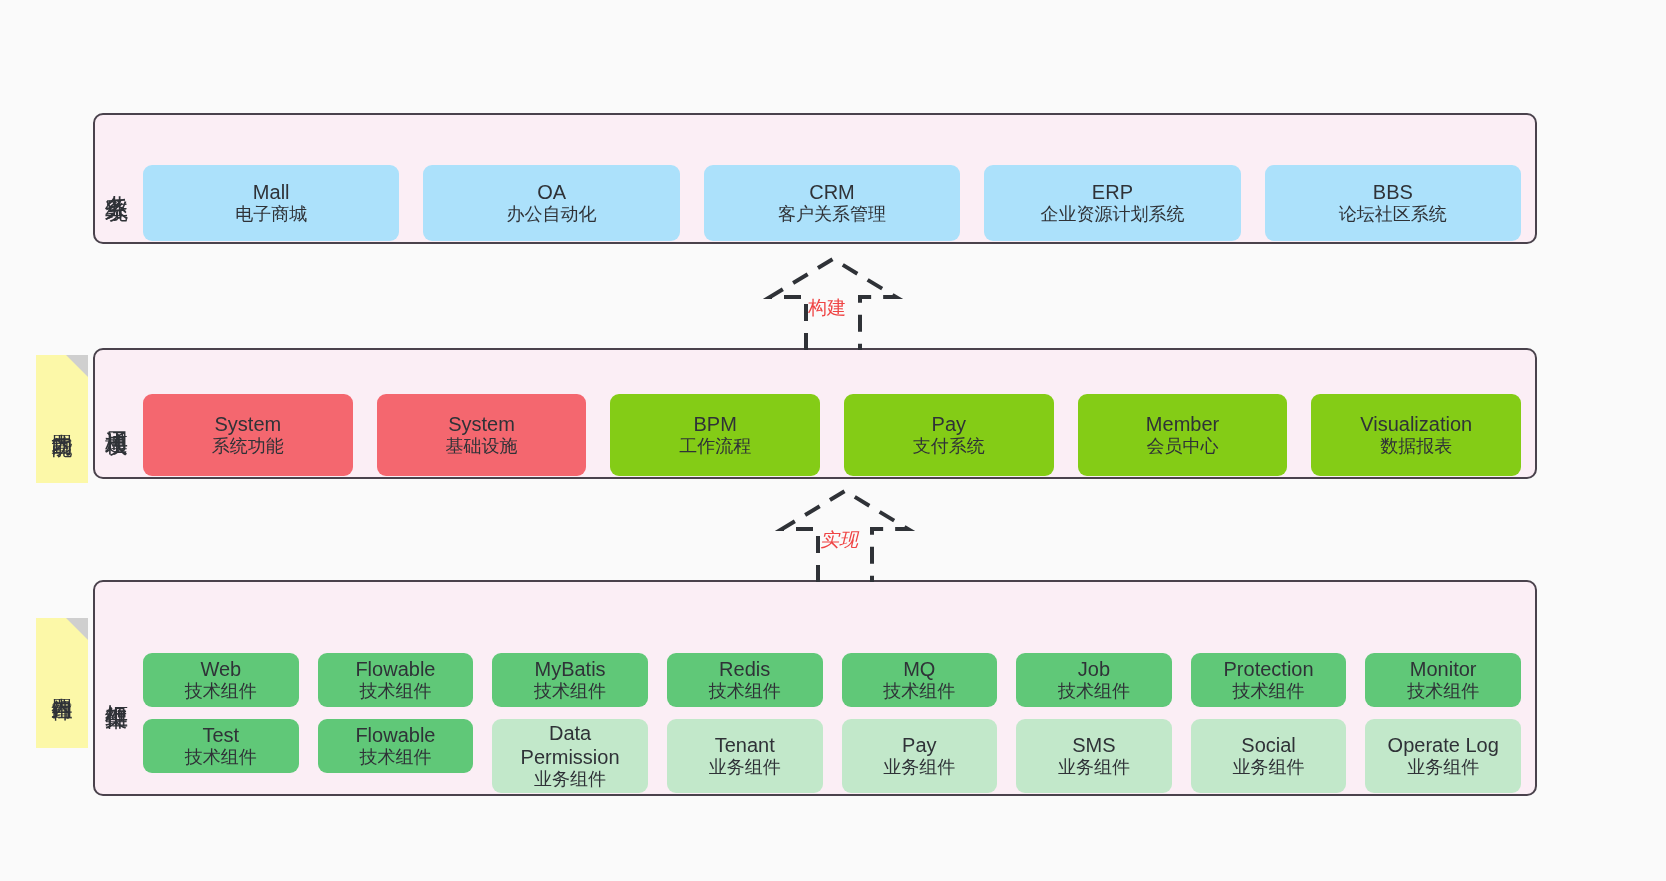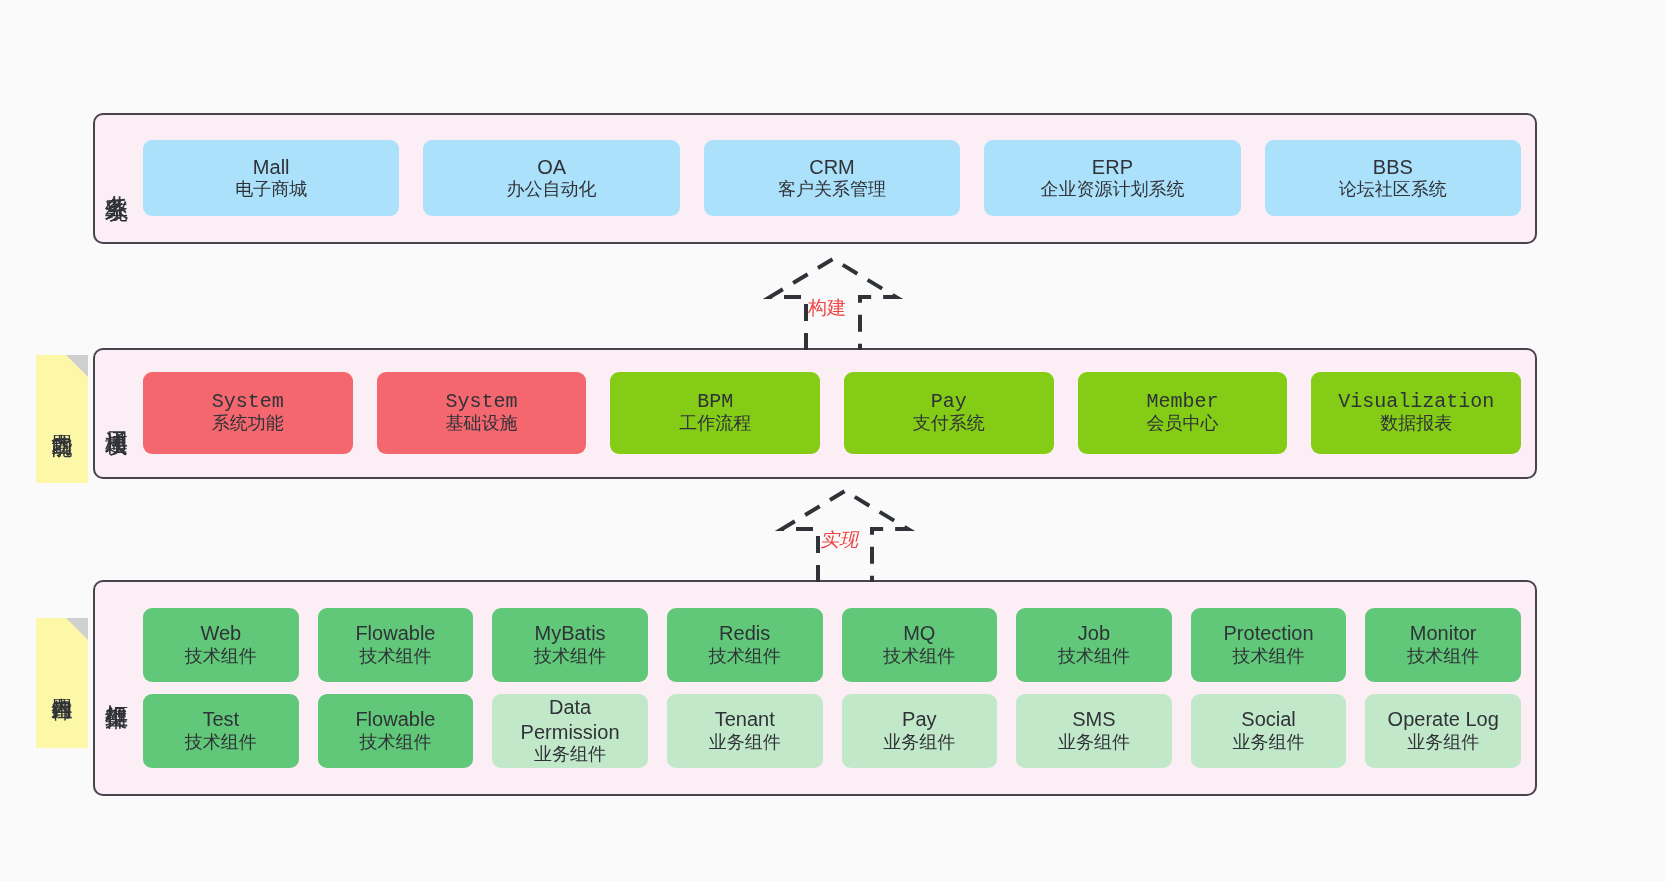--- a/index.html
+++ b/index.html
@@ -44,21 +44,21 @@
     writing-mode: vertical-rl;
     text-orientation: upright;
     color: #2f3237;
     padding: 2px 0;
     user-select: none;
   }
   .layer-body {
     flex: 1 1 auto;
     display: flex;
     flex-direction: column;
-    justify-content: center;
+    justify-content: flex-end;
     gap: 13px;
     padding: 0 14px 1px 4px;
   }
   .row {
     display: flex;
     flex-direction: row;
     gap: 24px;
   }
 
   
@@ -74,30 +74,30 @@
     padding: 6px 6px;
     line-height: 1.22;
     color: #2f3237;
   }
   .box .t1 { font-size: 20px; }
   .box .t2 { font-size: 18px; }
 
   .box.blue      { background: #ace1fb; height: 76px; }
   .box.red       { background: #f4676f; height: 82px; }
   .box.pink      { background: #84cc16; height: 82px; }
-  .box.green     { background: #60c878; height: 74px; }
+  .box.green     { background: #60c878; height: 54px; }
   .box.lightgreen{ background: #c2e8ca; height: 74px; }
 
   
   #layer-business  { left: 93px;  top: 113px; width: 1444px; height: 131px; }
   #layer-common    { left: 93px;  top: 348px; width: 1444px; height: 131px; }
   #layer-framework { left: 93px;  top: 580px; width: 1444px; height: 216px; }
 
   #layer-business .layer-body  { padding-left: 6px; }
-  #layer-common   .layer-body  { padding-left: 6px; font-family: Liberation Mono, monospace; }
+  #layer-common   .layer-body  { padding-left: 6px; }
   #layer-framework .layer-body { padding-left: 6px; gap: 12px; }
   #layer-framework .row { gap: 19px; }
 
   
   .note {
     position: absolute;
     background: #fcf8a8;
     display: flex;
     align-items: center;
     justify-content: center;

